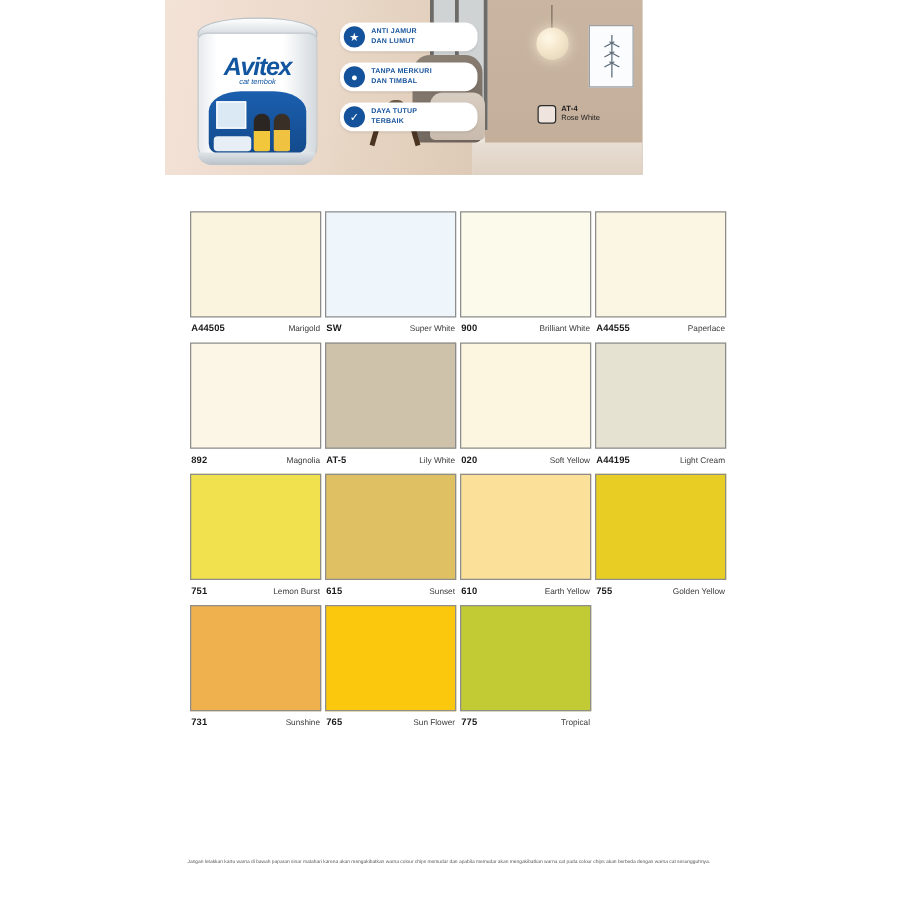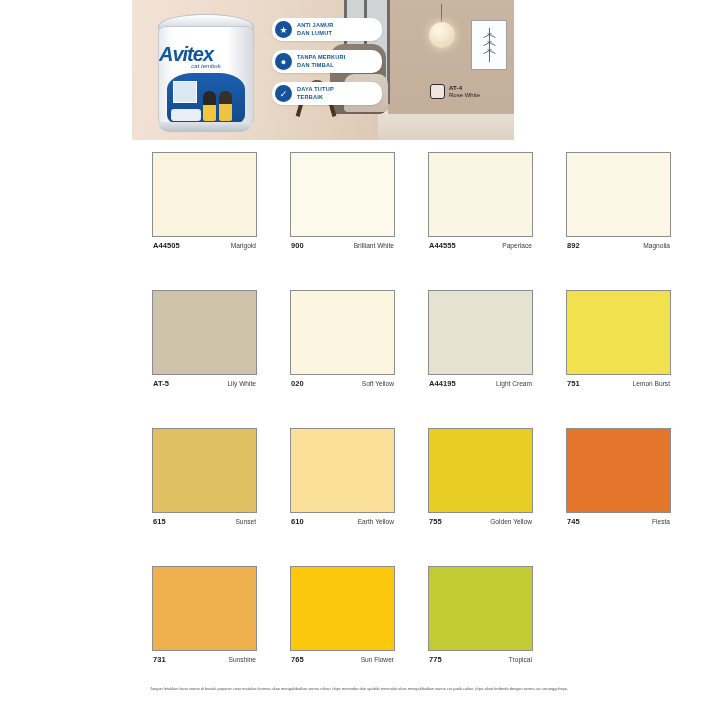--- a/index.html
+++ b/index.html
@@ -104,21 +104,21 @@
   }
   .can-body{
     position:absolute; left:4px; top:12px; width:94px; height:104px;
     background: linear-gradient(90deg,#e7ebee 0%, #ffffff 16%, #ffffff 72%, #d3d9de 100%);
     border-radius: 8px 8px 16px 16px / 6px 6px 16px 16px;
     border:1px solid #c3cacf;
     overflow:hidden;
   }
   .can-logo{
     position:absolute; left:0; top:16px; width:100%;
-    font-size:20px; font-weight:bold; font-style:italic;
+    text-align:center; font-size:20px; font-weight:bold; font-style:italic;
     color:#1256a0; letter-spacing:-1px;
     text-shadow: 0 1px 0 #fff;
   }
   .can-tag{
     position:absolute; left:0; top:36px; width:100%; text-align:center;
     font-size:6px; font-style:italic; color:#1256a0;
   }
   .can-scene{
     position:absolute; left:8px; top:46px; width:78px; height:50px;
     background: linear-gradient(180deg,#1b5fae 0%, #134a8c 100%);
@@ -157,26 +157,25 @@
     flex:0 0 auto; width:17px; height:17px; border-radius:50%;
     background:#14529b; color:#fff; font-size:9px;
     display:flex; align-items:center; justify-content:center;
   }
   .feature-text{
     font-size:5.6px; font-weight:bold; color:#14529b; line-height:1.35; letter-spacing:.2px;
   }
 
   
   .grid{
-    position:absolute; left:152px; top:152px;
+    position:absolute; left:152px; top:169px;
     display:grid;
     grid-template-columns: repeat(4, 105px);
     grid-column-gap: 3px;
     grid-row-gap: 0px;
-    gap: 33px;
   }
   .cell{ width:105px; height:105px; position:relative; }
   .chip{
     width:105px; height:85px; box-sizing:border-box;
     border:1px solid #8d8d8d;
   }
   .chip-label{
     display:flex; justify-content:space-between; align-items:baseline;
     padding:4px 1px 0 1px; height:20px; box-sizing:border-box;
   }
@@ -274,20 +273,27 @@
 
   <div class="grid" id="swatch-grid">
       <div class="cell">
         <div class="chip" style="background: rgb(250, 244, 222);"></div>
         <div class="chip-label">
           <span class="chip-code">A44505</span>
           <span class="chip-name">Marigold</span>
         </div>
       </div>
       <div class="cell">
+        <div class="chip" style="background: rgb(238, 246, 251);"></div>
+        <div class="chip-label">
+          <span class="chip-code">SW</span>
+          <span class="chip-name">Super White</span>
+        </div>
+      </div>
+      <div class="cell">
         <div class="chip" style="background: rgb(251, 250, 235);"></div>
         <div class="chip-label">
           <span class="chip-code">900</span>
           <span class="chip-name">Brilliant White</span>
         </div>
       </div>
       <div class="cell">
         <div class="chip" style="background: rgb(251, 245, 227);"></div>
         <div class="chip-label">
           <span class="chip-code">A44555</span>
@@ -344,27 +350,20 @@
         </div>
       </div>
       <div class="cell">
         <div class="chip" style="background: rgb(231, 205, 36);"></div>
         <div class="chip-label">
           <span class="chip-code">755</span>
           <span class="chip-name">Golden Yellow</span>
         </div>
       </div>
       <div class="cell">
-        <div class="chip" style="background: rgb(227, 118, 42);"></div>
-        <div class="chip-label">
-          <span class="chip-code">745</span>
-          <span class="chip-name">Fiesta</span>
-        </div>
-      </div>
-      <div class="cell">
         <div class="chip" style="background: rgb(239, 177, 78);"></div>
         <div class="chip-label">
           <span class="chip-code">731</span>
           <span class="chip-name">Sunshine</span>
         </div>
       </div>
       <div class="cell">
         <div class="chip" style="background: rgb(252, 200, 13);"></div>
         <div class="chip-label">
           <span class="chip-code">765</span>

